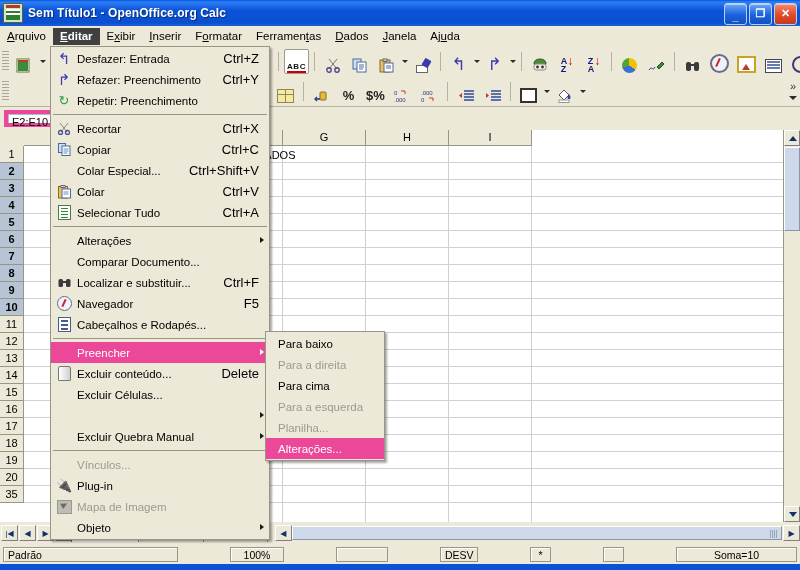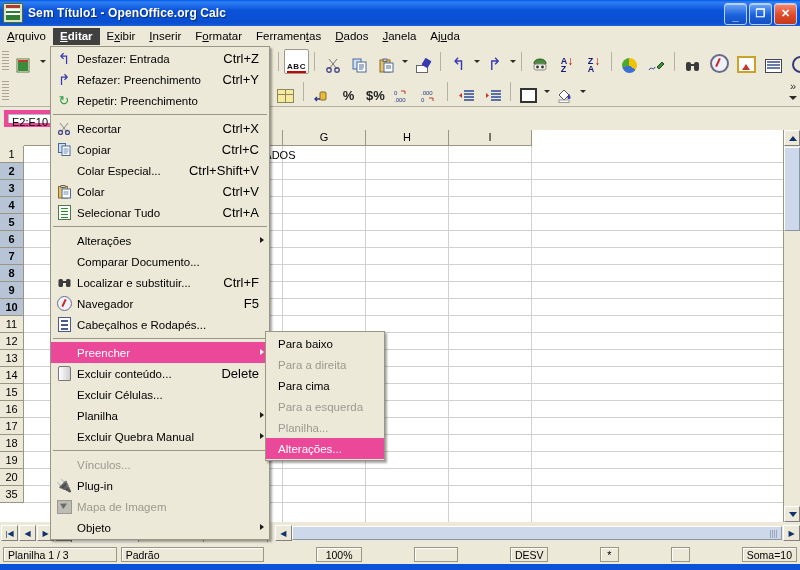--- a/index.html
+++ b/index.html
@@ -614,21 +614,20 @@
           <span>◀</span>
         </div>
       <div class="hthumb" style="flex:1;"></div>
       <div class="navbtn">
           <span>▶</span>
         </div>
     </div>
   </div>
 
   <div class="statusbar">
-    <div class="sfield" style="width:138px;">Planilha 1 / 3</div>
     <div class="sfield" style="width:175px;">Padrão</div>
     <div class="sfield c" style="width:54px;">100%</div>
     <div class="sfield c" style="width:52px;"></div>
     <div class="sfield c" style="width:38px;">DESV</div>
     <div class="sfield c" style="width:21px;">*</div>
     <div class="sfield c" style="width:21px;"></div>
     <div class="sfield c" style="flex:1;">Soma=10</div>
   </div>
   <div class="bottomline"></div>
 
@@ -750,21 +749,20 @@
         </span>
         <span class="lbl">Excluir conteúdo...</span>
         <span class="acc">Delete</span>
       </div>
       <div class="row">
         <span class="ico"></span>
         <span class="lbl">Excluir Células...</span>
       </div>
       <div class="row">
         <span class="ico"></span>
-        <span class="lbl">Planilha</span>
         <span class="arw"></span>
       </div>
       <div class="row">
         <span class="ico"></span>
         <span class="lbl">Excluir Quebra Manual</span>
         <span class="arw"></span>
       </div>
       <div class="sep"></div>
       <div class="row disabled">
         <span class="ico"></span>

